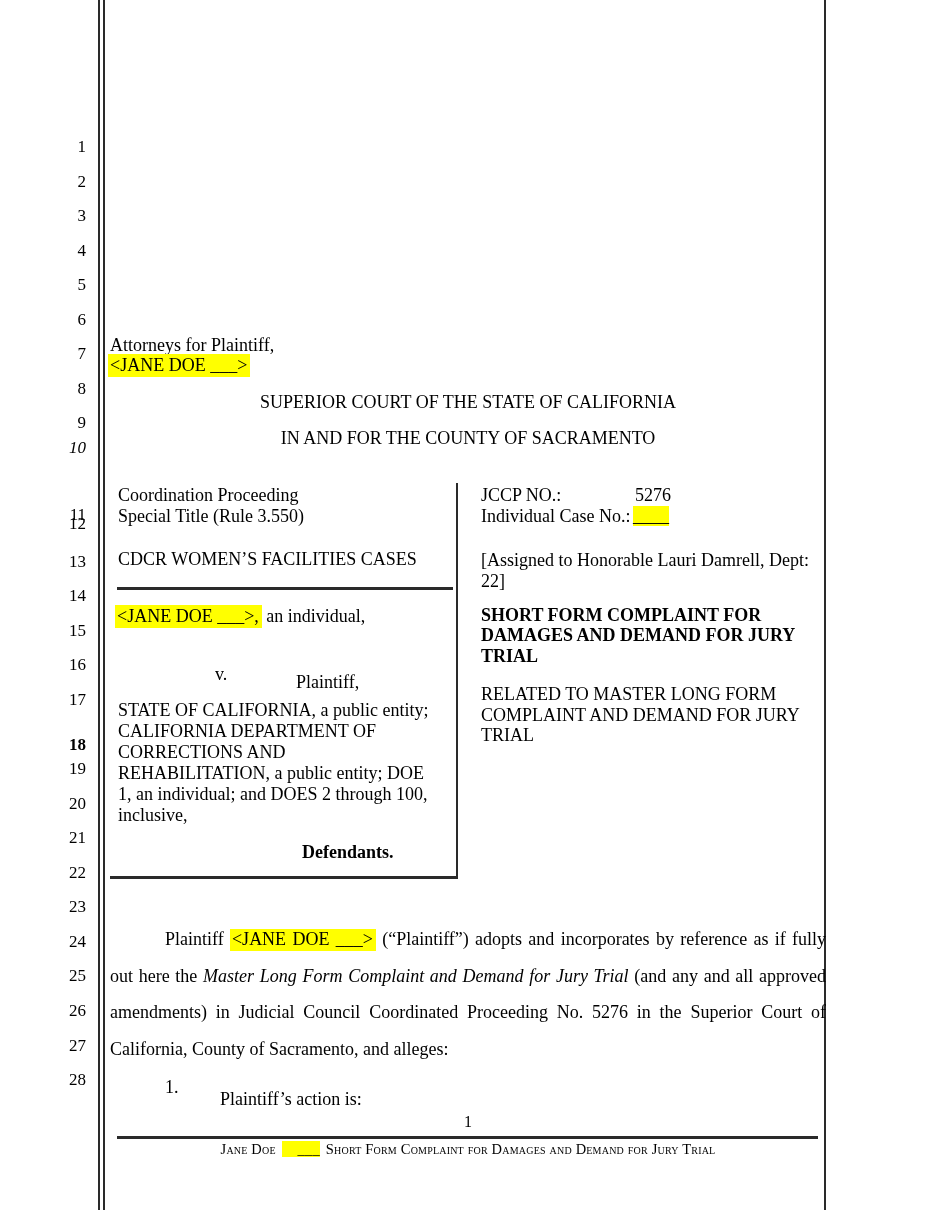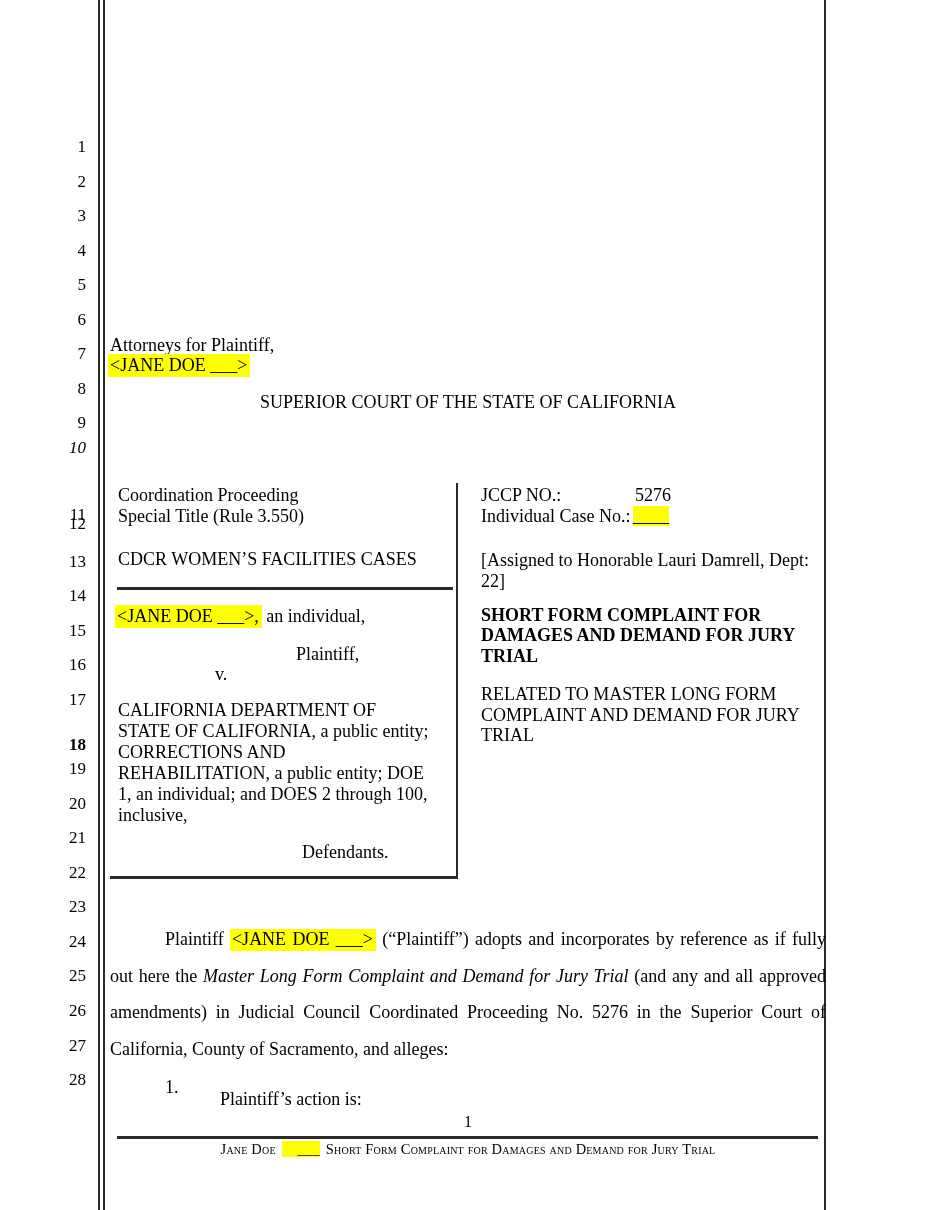--- a/index.html
+++ b/index.html
@@ -63,46 +63,47 @@
       <div class="lineno" style="top: 1036.56px;">27</div>
       <div class="lineno" style="top: 1071.12px;">28</div>
     </div>
 
   <div class="abs t" style="left:110px;top:335px;">Attorneys for Plaintiff,</div>
   <div class="abs t" style="left:108px;top:355px;">
     <span class="hl">&lt;JANE DOE ___&gt;</span>
   </div>
 
   <div class="abs t center" style="left:110px;top:392px;width:716px;">SUPERIOR COURT OF THE STATE OF CALIFORNIA</div>
+  <div class="abs t center" style="left:110px;top:428px;width:716px;">IN AND FOR THE COUNTY OF SACRAMENTO</div>
 
   <div class="rule" style="left:456px;top:483px;width:2px;height:395px;"></div>
   <div class="rule" style="left:110px;top:876px;width:348px;height:2.5px;"></div>
   <div class="rule" style="left:117px;top:587px;width:336px;height:2.5px;"></div>
 
   <div class="abs t cap-lines" style="left:118px;top:485px;">
     <div>Coordination Proceeding</div>
     <div>Special Title (Rule 3.550)</div>
   </div>
   <div class="abs t" style="left:118px;top:549px;">CDCR WOMEN’S FACILITIES CASES</div>
 
   <div class="abs t" style="left:115px;top:606px;">
     <span class="hl">&lt;JANE DOE ___&gt;,</span><span> an individual,</span>
   </div>
-  <div class="abs t" style="left:296px;top:644px;text-align:right;">Plaintiff,</div>
+  <div class="abs t" style="left:296px;top:672px;text-align:right;">Plaintiff,</div>
   <div class="abs t" style="left:215px;top:664px;">v.</div>
 
   <div class="abs t cap-lines" style="left:118px;top:700px;">
+    <div>STATE OF CALIFORNIA, a public entity;</div>
     <div>CALIFORNIA DEPARTMENT OF</div>
-    <div>STATE OF CALIFORNIA, a public entity;</div>
     <div>CORRECTIONS AND</div>
     <div>REHABILITATION, a public entity; DOE</div>
     <div>1, an individual; and DOES 2 through 100,</div>
     <div>inclusive,</div>
   </div>
-  <div class="abs t" style="left:302px;top:842px;">Defendants.</div>
+  <div class="abs t" style="left:302px;top:842px;font-weight:bold;">Defendants.</div>
 
   <div class="abs t" style="left:481px;top:485px;">
     <span style="display:inline-block;width:154px;">JCCP NO.:</span><span>5276</span>
   </div>
   <div class="abs t" style="left:481px;top:506px;">
     <span style="display:inline-block;width:152px;">Individual Case No.:</span><span class="hl-plain">____</span>
   </div>
   <div class="abs t cap-lines" style="left:481px;top:550px;">
     <div>[Assigned to Honorable Lauri Damrell, Dept:</div>
     <div>22]</div>

